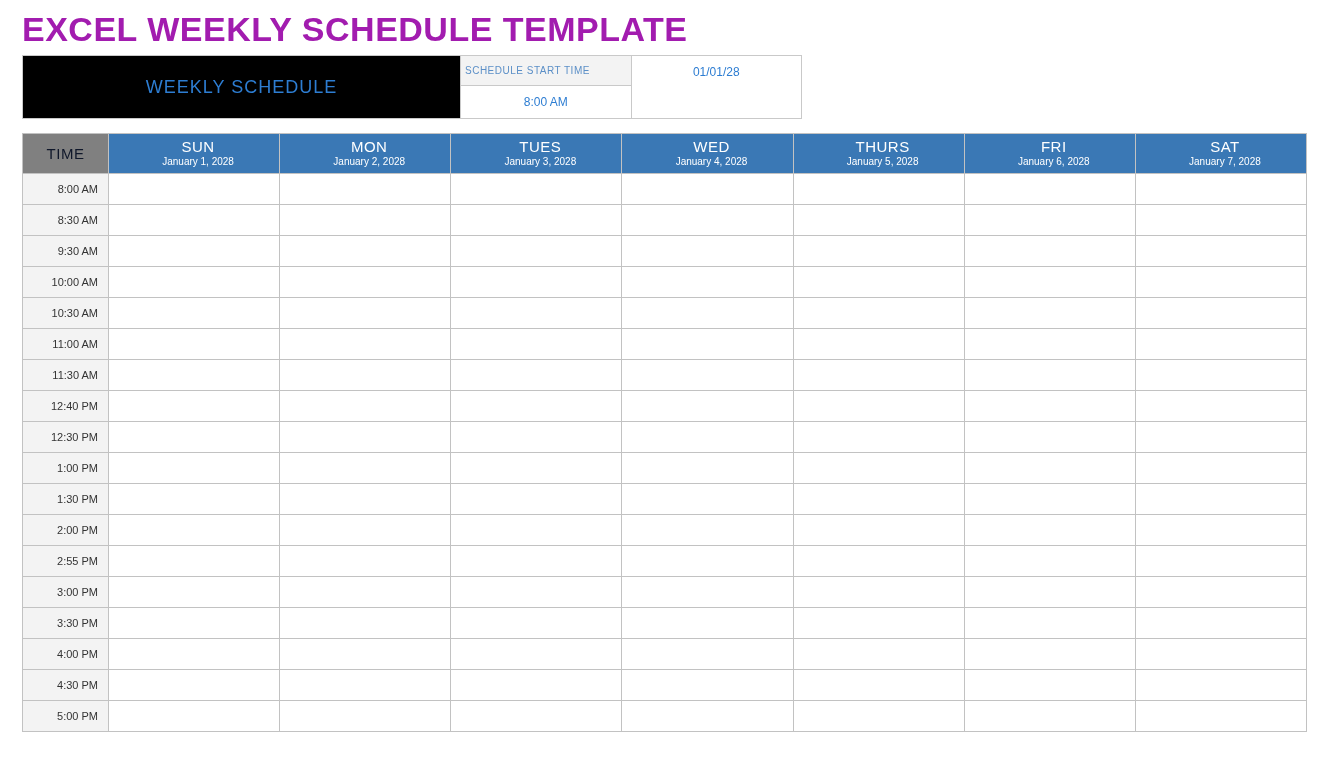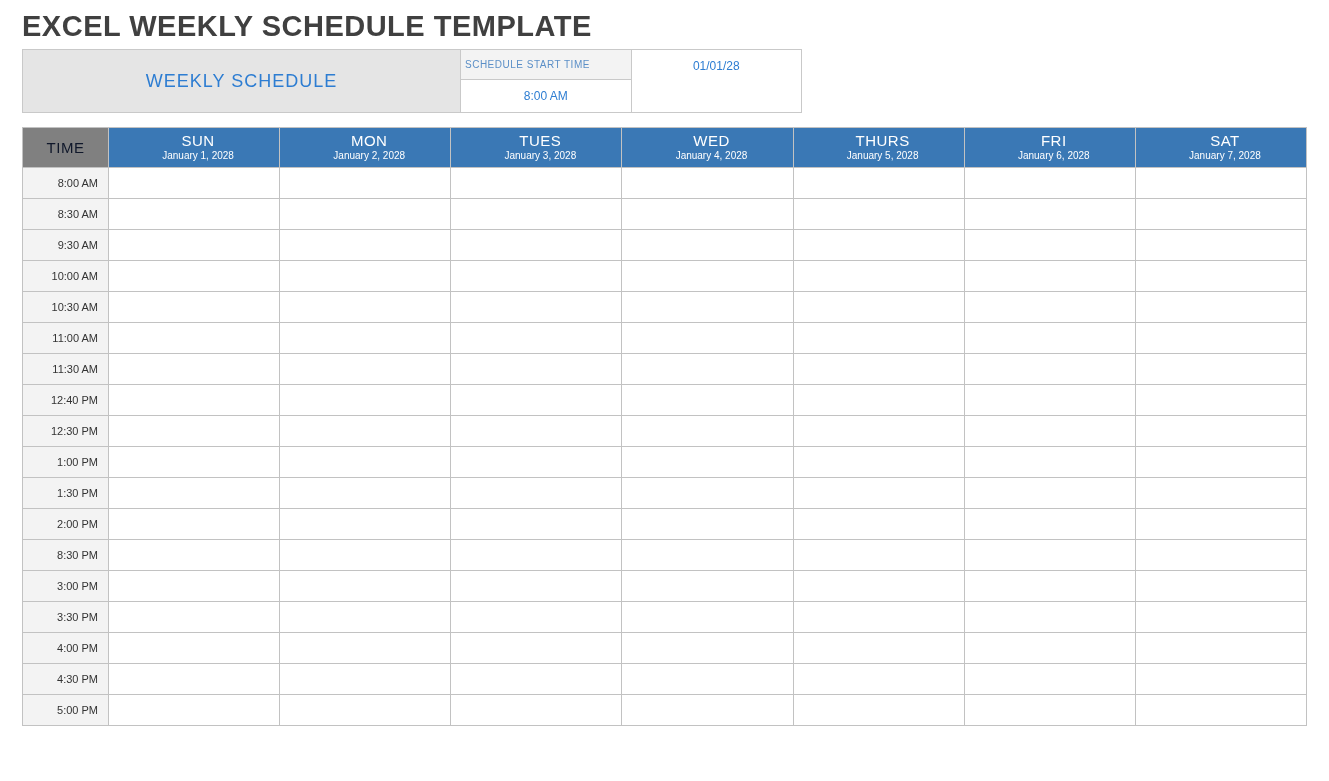--- a/index.html
+++ b/index.html
@@ -4,41 +4,41 @@
 <style>
   * { box-sizing: border-box; }
   body {
     margin: 0;
     padding: 10px 22px;
     font-family: "Segoe UI", Arial, sans-serif;
     background: #ffffff;
     color: #333;
   }
   .title {
-    font-size: 29px;
+    font-size: 34px;
     font-weight: 700;
     letter-spacing: 0.5px;
-    color: #404040;
+    color: #a21caf;
     font-family: "Century Gothic", "Segoe UI", Arial, sans-serif;
     margin-bottom: 6px;
   }
   .config-row {
     display: flex;
     border: 1px solid #c9c9c9;
     width: 780px;
   }
   .config-left {
     flex: 0 0 438px;
     display: flex;
     align-items: center;
     justify-content: center;
     font-size: 18px;
     letter-spacing: 1px;
     color: #2d7dd2;
-    background: #e5e5e5;
+    background: #000000;
     font-family: "Century Gothic", "Segoe UI", Arial, sans-serif;
     border-right: 1px solid #c9c9c9;
   }
   .config-right {
     flex: 1;
     display: flex;
   }
   .config-cell {
     flex: 1;
     display: flex;
@@ -280,21 +280,21 @@
         <td class="time-cell">2:00 PM</td>
         <td class="slot-cell"></td>
         <td class="slot-cell"></td>
         <td class="slot-cell"></td>
         <td class="slot-cell"></td>
         <td class="slot-cell"></td>
         <td class="slot-cell"></td>
         <td class="slot-cell"></td>
       </tr>
       <tr>
-        <td class="time-cell">8:30 PM</td>
+        <td class="time-cell">2:55 PM</td>
         <td class="slot-cell"></td>
         <td class="slot-cell"></td>
         <td class="slot-cell"></td>
         <td class="slot-cell"></td>
         <td class="slot-cell"></td>
         <td class="slot-cell"></td>
         <td class="slot-cell"></td>
       </tr>
       <tr>
         <td class="time-cell">3:00 PM</td>

